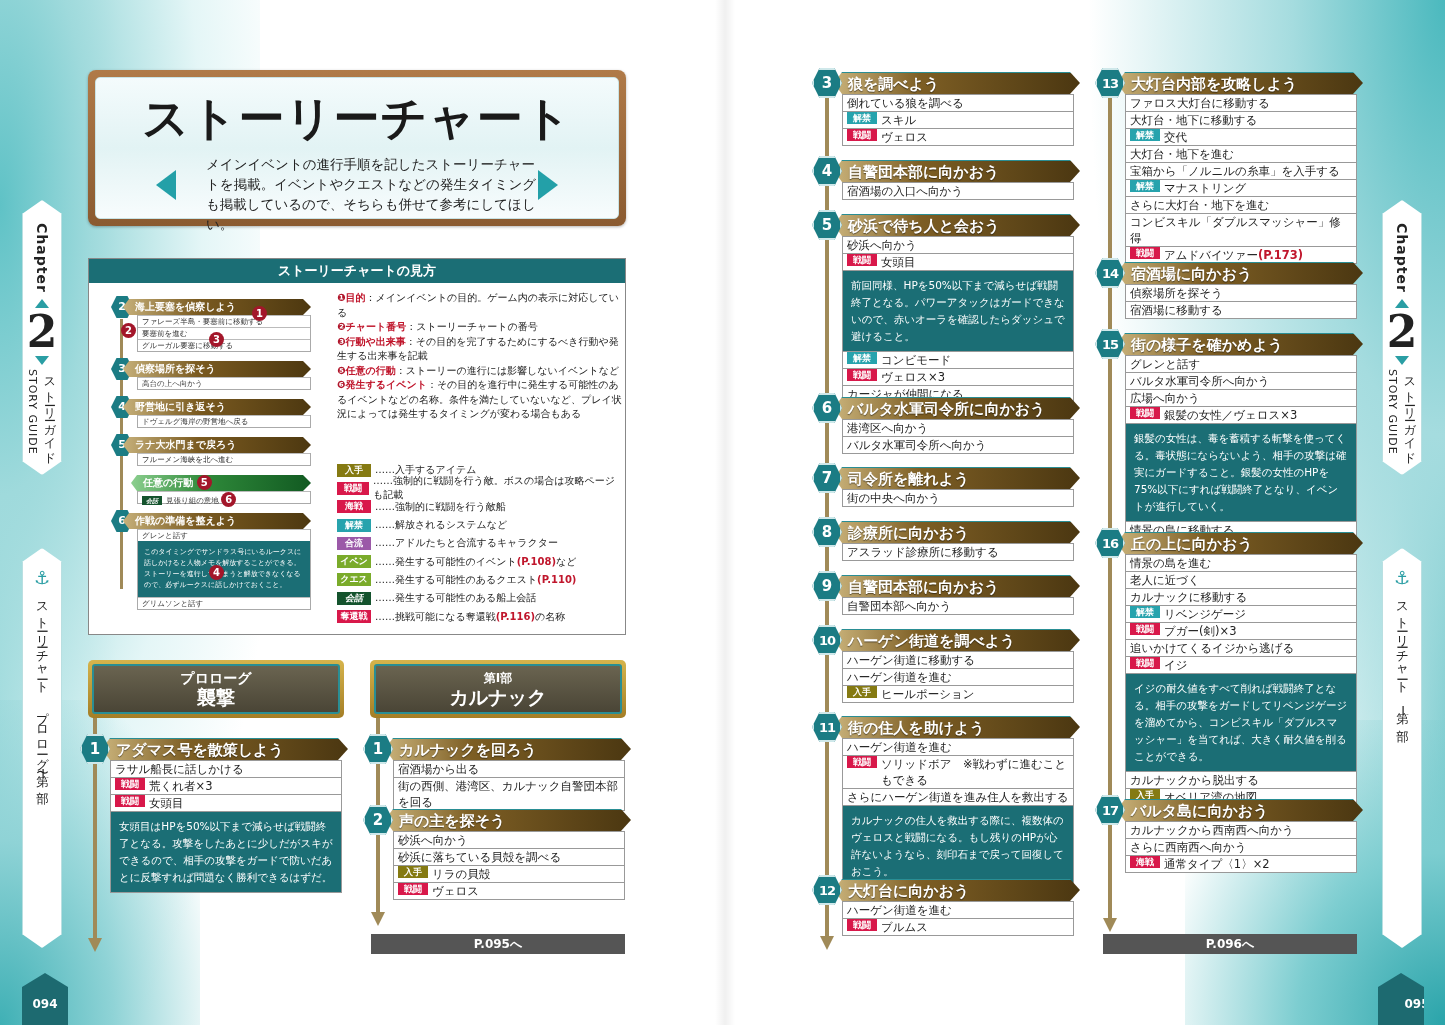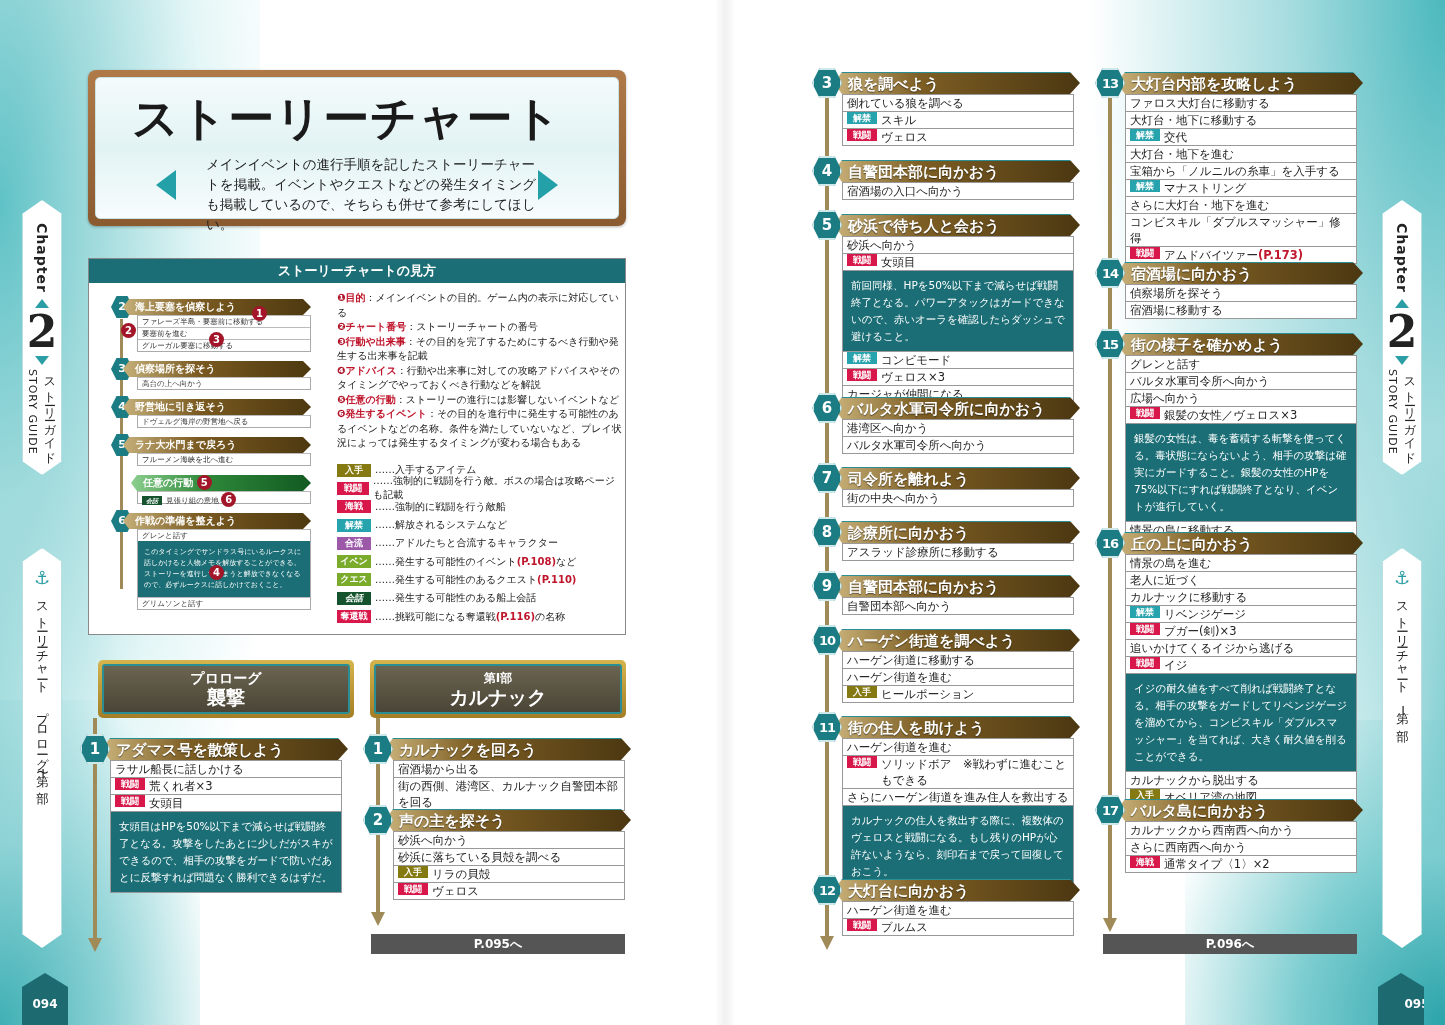--- a/index.html
+++ b/index.html
@@ -18,21 +18,21 @@
 .chap-num{font-family:"DejaVu Serif",serif;font-size:44px;font-weight:bold;line-height:44px;margin:2px 0;}
 .tri-up{width:0;height:0;border-left:7px solid transparent;border-right:7px solid transparent;border-bottom:9px solid #2a9ea4;margin-top:6px;}
 .tri-down{width:0;height:0;border-left:7px solid transparent;border-right:7px solid transparent;border-top:9px solid #2a9ea4;}
 .guide-wrap{display:flex;flex-direction:row;gap:2px;margin-top:4px;}
 .anchor{color:#2a9ea4;font-size:18px;margin-top:18px;}
 .page-num{position:absolute;width:46px;height:52px;background:#1d6a70;color:#fff;font-weight:bold;font-size:12px;display:flex;align-items:flex-end;justify-content:center;padding-bottom:14px;clip-path:polygon(50% 0,100% 14px,100% 100%,0 100%,0 14px);}
 
 
 .banner{position:absolute;left:88px;top:70px;width:538px;height:156px;background:linear-gradient(180deg,#b07a48,#8a5a30);border-radius:8px;padding:7px;box-shadow:0 1px 3px rgba(0,0,0,.3);}
 .banner-in{width:100%;height:100%;background:linear-gradient(180deg,#f4fbfc 0%,#e2f3f4 50%,#f8fcfd 100%);border-radius:5px;border:1px solid #c9e3e5;position:relative;}
-.banner-title{position:absolute;left:0;right:0;top:10px;text-align:left;font-size:46px;font-weight:bold;color:#1a1a1a;letter-spacing:1px;margin-left:36px;}
+.banner-title{position:absolute;left:0;right:0;top:10px;text-align:center;font-size:46px;font-weight:bold;color:#1a1a1a;letter-spacing:1px;}
 .banner-desc{position:absolute;left:110px;top:76px;width:330px;font-size:13.5px;line-height:20px;color:#222;}
 .arrow-l,.arrow-r{position:absolute;top:92px;width:0;height:0;border-top:15px solid transparent;border-bottom:15px solid transparent;}
 .arrow-l{left:60px;border-right:20px solid #23a0a8;}
 .arrow-r{right:60px;border-left:20px solid #23a0a8;}
 
 
 .legend{position:absolute;left:88px;top:258px;width:538px;height:377px;border:1px solid #888;background:#fff;}
 .legend-head{height:24px;background:#1b6e75;color:#fff;font-weight:bold;font-size:13px;text-align:center;line-height:24px;}
 .legend-notes{position:absolute;left:248px;top:32px;width:285px;font-size:10px;line-height:14.5px;}
 .legend-notes .num{color:#b0152a;font-weight:bold;}
@@ -190,21 +190,20 @@
   </div>
   <span class="redc" style="position:absolute;left:163px;top:47px;">1</span>
   <span class="redc" style="position:absolute;left:32px;top:64px;">2</span>
   <span class="redc" style="position:absolute;left:120px;top:73px;">3</span>
   <span class="redc" style="position:absolute;left:120px;top:306px;">4</span>
 
   <div class="legend-notes" id="legend-notes">
       <div><span class="num">❶</span><span class="key">目的</span><span>：メインイベントの目的。ゲーム内の表示に対応している</span></div>
       <div><span class="num">❷</span><span class="key">チャート番号</span><span>：ストーリーチャートの番号</span></div>
       <div><span class="num">❸</span><span class="key">行動や出来事</span><span>：その目的を完了するためにするべき行動や発生する出来事を記載</span></div>
-      <div><span class="num">❹</span><span class="key">アドバイス</span><span>：行動や出来事に対しての攻略アドバイスやそのタイミングでやっておくべき行動などを解説</span></div>
       <div><span class="num">❺</span><span class="key">任意の行動</span><span>：ストーリーの進行には影響しないイベントなど</span></div>
       <div><span class="num">❻</span><span class="key">発生するイベント</span><span>：その目的を進行中に発生する可能性のあるイベントなどの名称。条件を満たしていないなど、プレイ状況によっては発生するタイミングが変わる場合もある</span></div>
     </div>
   <div class="legend-tags" id="legend-tags">
       <div class="ltag-row">
         <span class="tag legend-size t-get">入手</span>
         <span class="desc"><span>……入手するアイテム</span></span>
       </div>
       <div class="ltag-row">
         <span class="tag legend-size t-battle">戦闘</span>
@@ -234,21 +233,21 @@
         <span class="tag legend-size t-talk">会話</span>
         <span class="desc"><span>……発生する可能性のある船上会話</span></span>
       </div>
       <div class="ltag-row">
         <span class="tag legend-size t-pirate">奪還戦</span>
         <span class="desc"><span>……挑戦可能になる奪還戦</span><span class="pg">(P.116)</span><span>の名称</span></span>
       </div>
     </div>
 </div>
 
-<div class="chap-hdr" style="left:88px;top:660px;margin-left:10px;">
+<div class="chap-hdr" style="left:88px;top:660px;">
   <div class="chap-hdr-in">
     <div class="chap-sub">プロローグ</div>
     <div class="chap-main">襲撃</div>
   </div>
 </div>
 <div class="chap-hdr" style="left:370px;top:660px;">
   <div class="chap-hdr-in">
     <div class="chap-sub" style="font-size:12px;">第Ⅰ部</div>
     <div class="chap-main">カルナック</div>
   </div>

